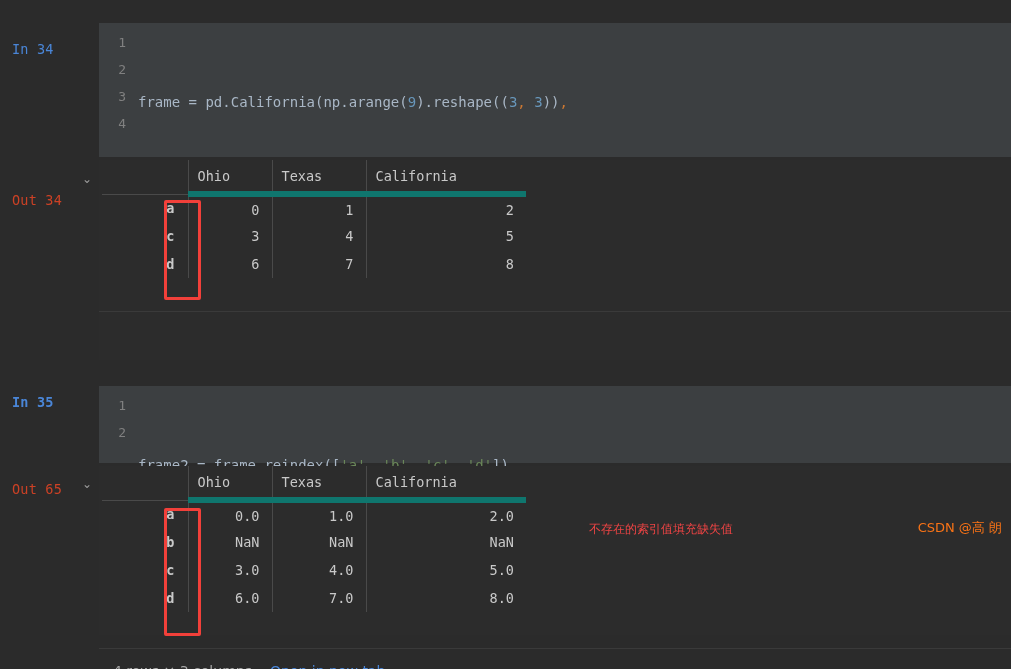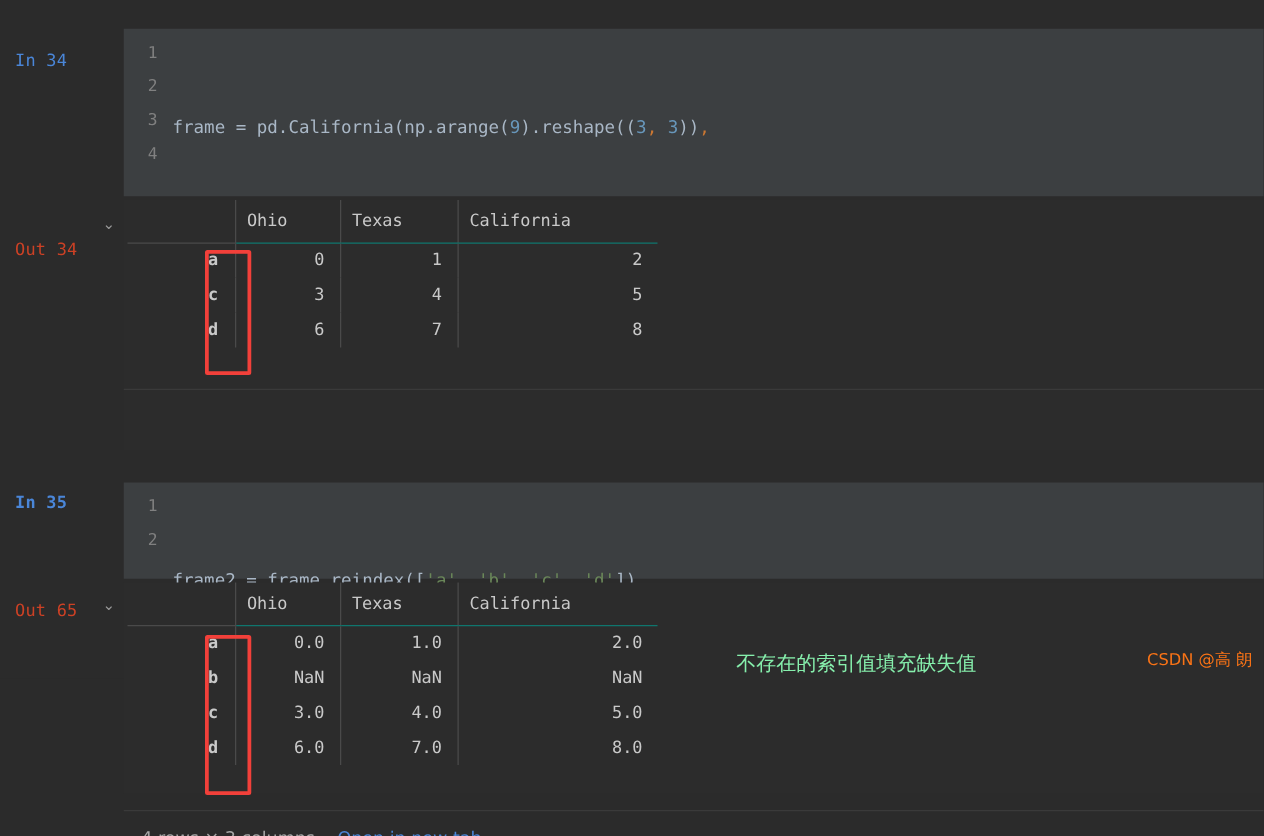--- a/index.html
+++ b/index.html
@@ -92,21 +92,21 @@
     color: #c9c9c9;
     margin-left: 3px;
   }
   table.df th, table.df td {
     padding: 0;
     height: 28px;
     vertical-align: middle;
     font-weight: normal;
   }
   table.df thead th {
-    border-bottom: 1px solid #0f766e;
+    border-bottom: 6px solid #0f766e;
     text-align: left;
     padding-left: 9px;
     padding-right: 9px;
     color: #c9c9c9;
     height: 34px;
   }
   table.df thead th.corner {
     border-bottom: 1px solid #4a4a4a;
     border-right: 1px solid #4a4a4a;
     width: 86px;
@@ -158,23 +158,23 @@
 
   
   .redbox {
     position: absolute;
     border: 3px solid #f2403a;
     border-radius: 2px;
     pointer-events: none;
   }
   .red-note {
     position: absolute;
-    color: #86efac;
+    color: #ef4444;
     font-family: Liberation Serif, serif;
-    font-size: 16px;
+    font-size: 12px;
     white-space: nowrap;
   }
   .watermark {
     position: absolute;
     right: 9px;
     bottom: 6px;
     color: #f97316;
     font-family: "DejaVu Sans", sans-serif;
     font-size: 13px;
     white-space: nowrap;

